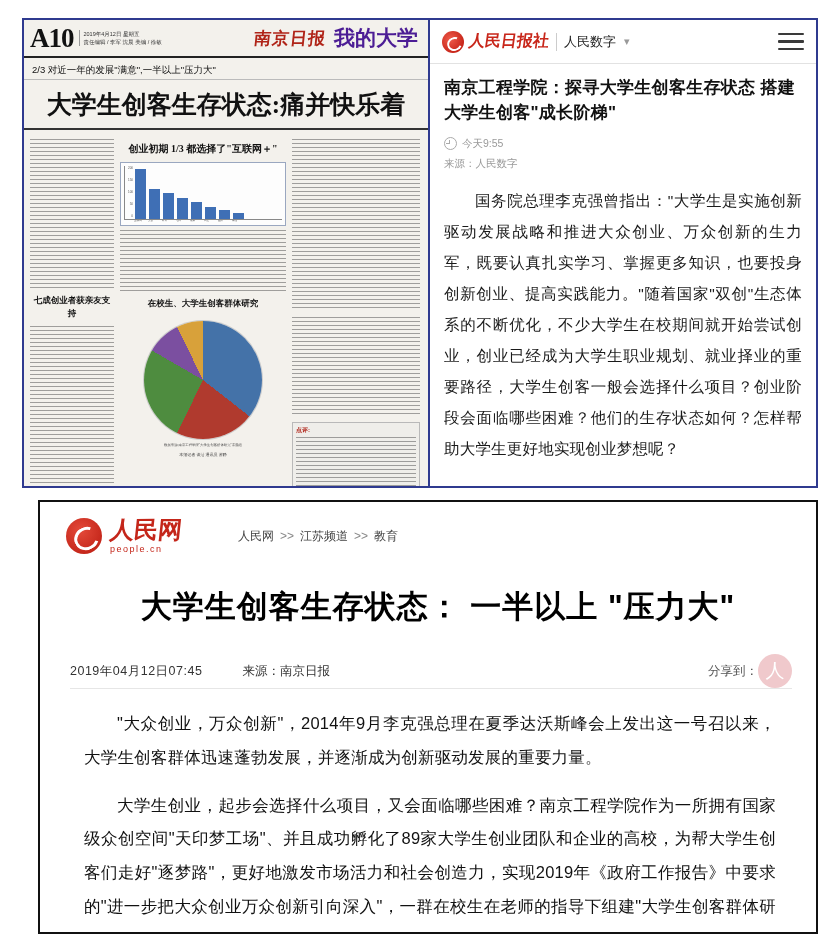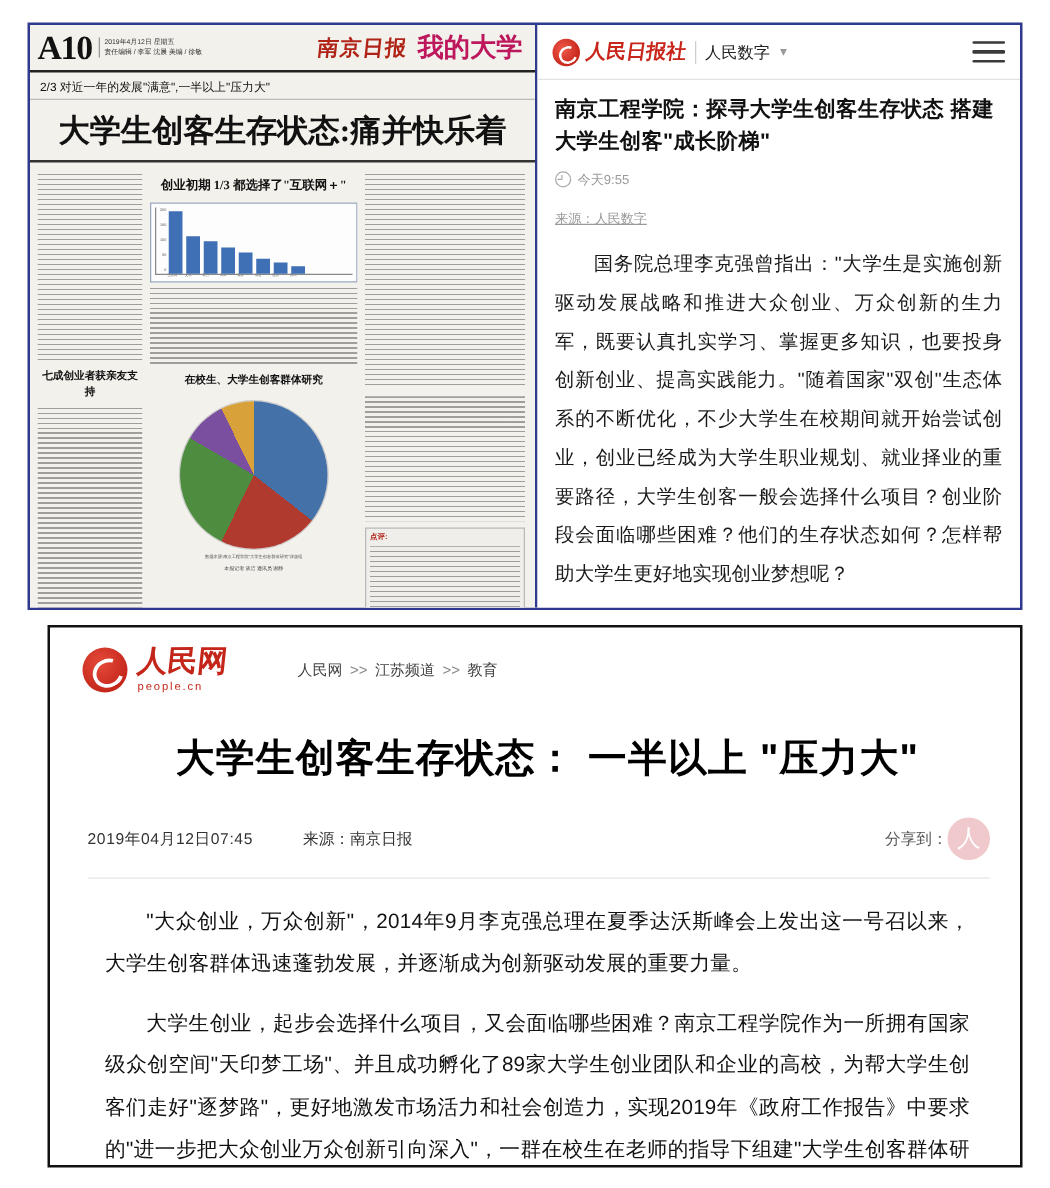--- a/index.html
+++ b/index.html
@@ -75,21 +75,21 @@
     font-size: 17px;
     font-weight: bold;
     color: #b02418;
     letter-spacing: 1px;
     transform: skewX(-6deg);
   }
   .np-section {
     font-family: Liberation Mono, monospace;
     font-size: 21px;
     font-weight: bold;
-    color: #be185d;
+    color: #4c1d95;
     margin-right: 4px;
   }
   .np-kicker {
     font-size: 9.5px;
     color: #111;
     padding: 6px 8px 2px 8px;
     border-bottom: 1px solid #bbb;
   }
   .np-headline {
     font-family: "Liberation Serif", serif;
@@ -317,24 +317,23 @@
     background: #aaa;
     left: 4px; top: 2px;
     width: 1.2px; height: 4px;
   }
   .clock:after {
     height: 3px; top: 4.5px; left: 4.3px;
     transform: rotate(90deg);
     transform-origin: top left;
   }
   .art-source {
-    margin-top: 17px;
+    margin-top: 6px;
     font-size: 10.5px;
     color: #9a9a9a;
-    text-decoration: underline;
   }
   .art-para {
     margin-top: 14px;
     font-size: 15.5px;
     line-height: 2.0;
     color: #1a1a1a;
     text-align: justify;
     text-indent: 2em;
     letter-spacing: .2px;
   }
@@ -409,21 +408,20 @@
     white-space: nowrap;
     overflow: hidden;
   }
   .pm-subbar {
     display: flex;
     align-items: center;
     margin: 26px 24px 0 30px;
     font-size: 12.5px;
     color: #333;
     border-bottom: 1px solid #e6e6e6;
-    padding-bottom: 14px;
   }
   .pm-date { letter-spacing: .5px; }
   .pm-src { margin-left: 40px; }
   .pm-share {
     margin-left: auto;
     display: flex;
     align-items: center;
     color: #555;
   }
   .share-avatar {

